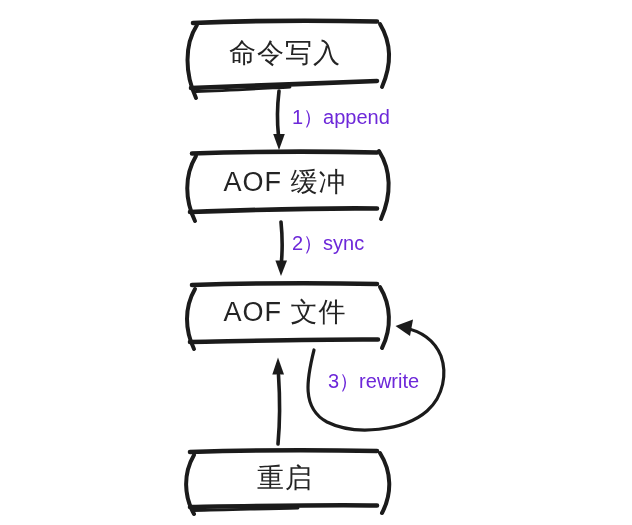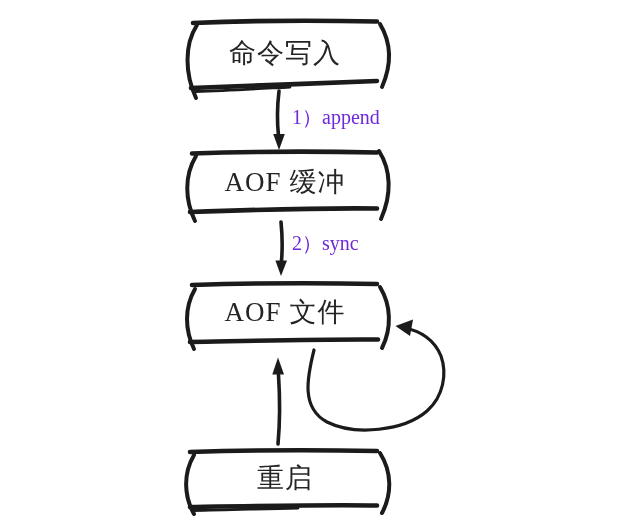--- a/index.html
+++ b/index.html
@@ -1,21 +1,21 @@
 <!DOCTYPE html>
 <html style="--ink: #1b1b1b; --bg: #ffffff;"><head>
 <meta charset="utf-8">
 <style>
   html,body{margin:0;padding:0;background:#fff;}
   .canvas{
     position:relative;
     width:596px;height:525px;
     background:var(--bg,#ffffff);
     overflow:hidden;
-    font-family:Liberation Serif, serif;
+    font-family:Liberation Sans, sans-serif;
     border-radius:10px;
   }
   .canvas svg{position:absolute;left:0;top:0;}
   .canvas svg path{stroke:var(--ink,#1b1b1b);fill:none;stroke-linecap:round;}
   .s46{stroke-width:4.6;}
   .s40{stroke-width:4;}
   .s36{stroke-width:3.6;}
   .s32{stroke-width:3.2;}
   .s28{stroke-width:2.8;}
   .solid{fill:var(--ink,#1b1b1b) !important;stroke:none !important;}
@@ -93,14 +93,15 @@
     </g>
   </svg>
 
   <div class="nlabel" style="left:285px;top:53px">命令写入</div>
   <div class="nlabel" style="left:285px;top:312px">AOF 文件</div>
   <div class="nlabel" style="left:285px;top:182px">AOF 缓冲</div>
   <div class="nlabel" style="left:285px;top:478px">重启</div>
 
   <div class="elabel" style="left:292px;top:117px">1）append</div>
   <div class="elabel" style="left:292px;top:243px">2）sync</div>
+  <div class="elabel" style="left:328px;top:381px">3）rewrite</div>
 
 </div>
 
 </body></html>

